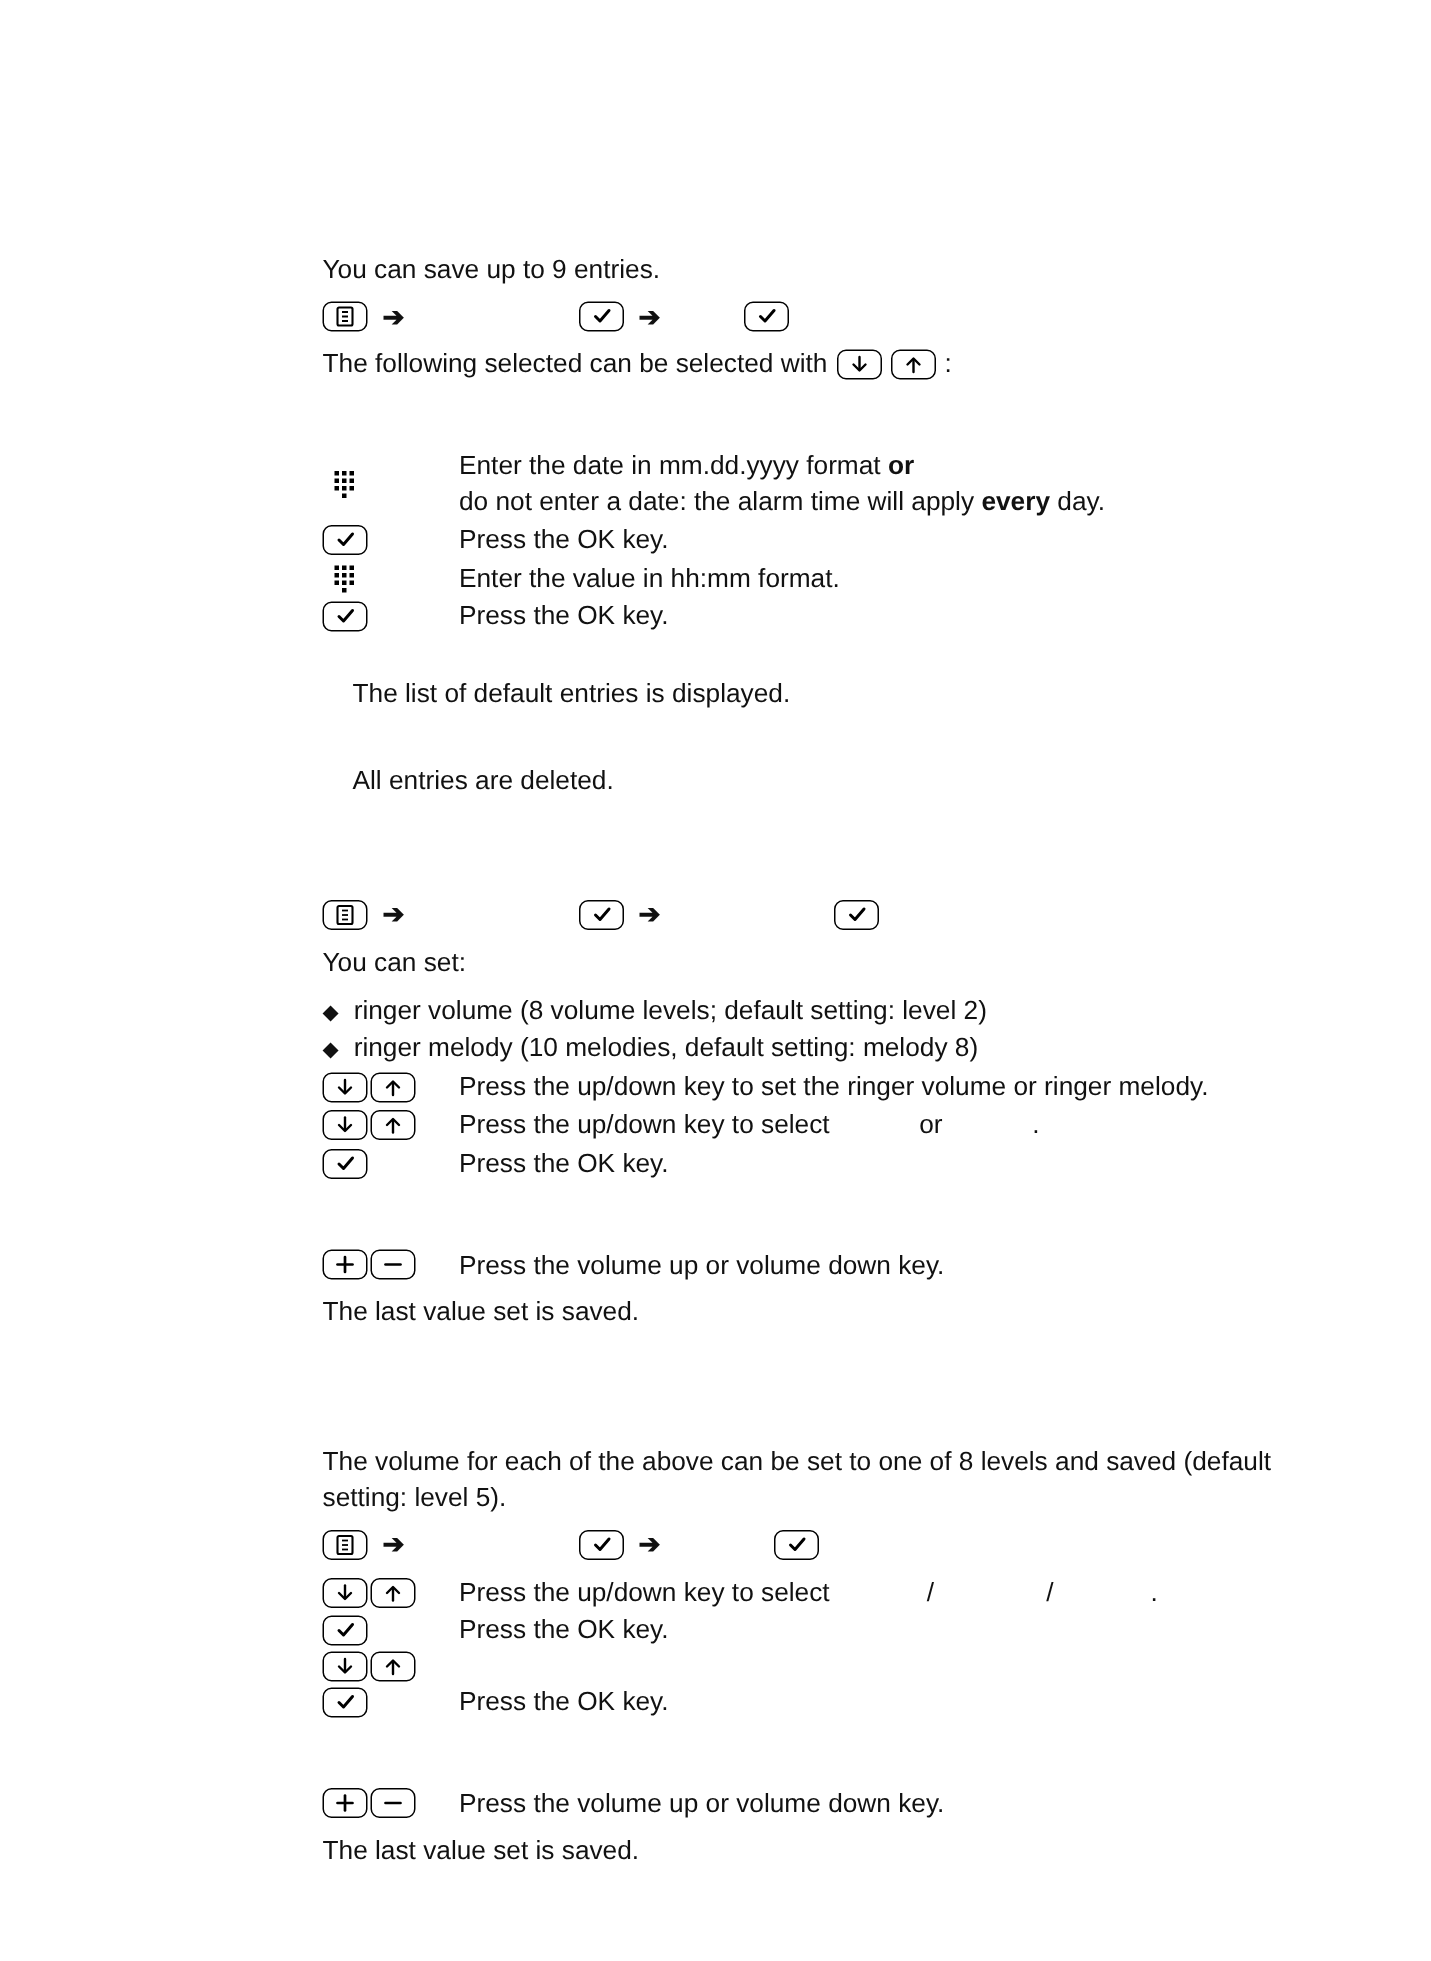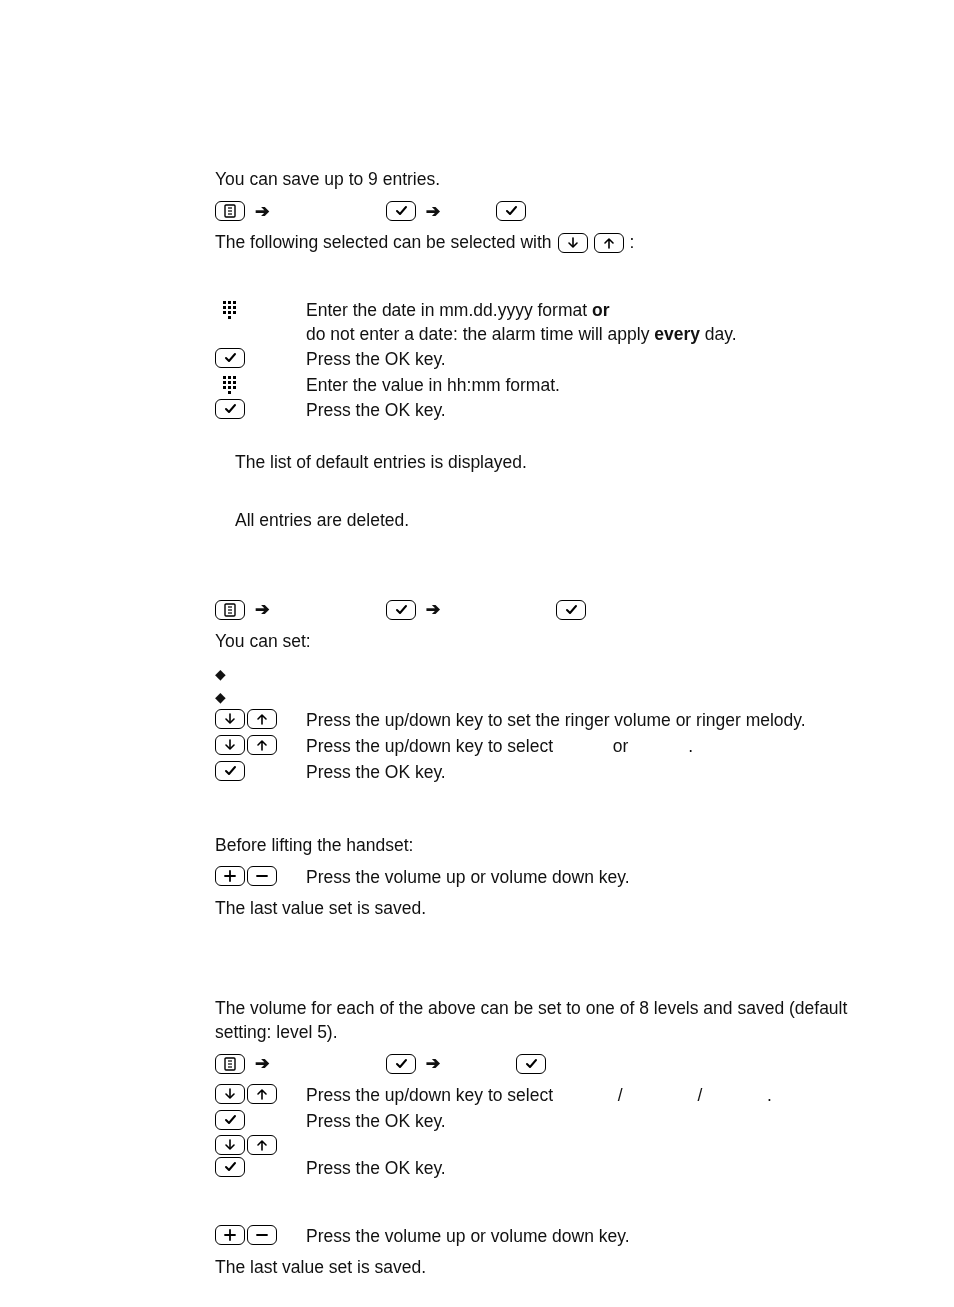--- a/index.html
+++ b/index.html
@@ -24,21 +24,21 @@
   }
   .step .indent {
     width: 85px;
     display: inline-flex;
     align-items: center;
     gap: 2px;
     flex-shrink: 0;
   }
   .step {
     display: flex;
-    align-items: flex-start;
+    align-items: center;
     gap: 6px;
     margin: 2px 0;
   }
   .step .text {
     flex: 1;
   }
   .para { margin: 8px 0; }
   .space { height: 34px; }
   .bullet-row {
     display: flex;
@@ -226,23 +226,25 @@
         <svg width="20" height="20">
           <use href="#i-check"></use>
         </svg>
       </span>
   </div>
 
   <div class="para">You can set:</div>
 
   <div class="bullet-row">
     <span class="dia">◆</span>
+    <span>ringer volume (8 volume levels; default setting: level 2)</span>
   </div>
   <div class="bullet-row">
     <span class="dia">◆</span>
+    <span>ringer melody (10 melodies, default setting: melody 8)</span>
   </div>
 
   <div class="step">
     <span class="indent">
       <span class="key">
           <svg width="20" height="20">
             <use href="#i-down"></use>
           </svg>
         </span>
       <span class="key">
@@ -282,21 +284,20 @@
           <svg width="20" height="20">
             <use href="#i-check"></use>
           </svg>
         </span>
       </span>
     <span class="text">Press the OK key.</span>
   </div>
 
   <div style="height:40px"></div>
 
-  <div class="para">Before lifting the handset:</div>
   <div class="step">
     <span class="indent">
       <span class="key">
           <svg width="20" height="20">
             <use href="#i-plus"></use>
           </svg>
         </span>
       <span class="key">
           <svg width="20" height="20">
             <use href="#i-minus"></use>

